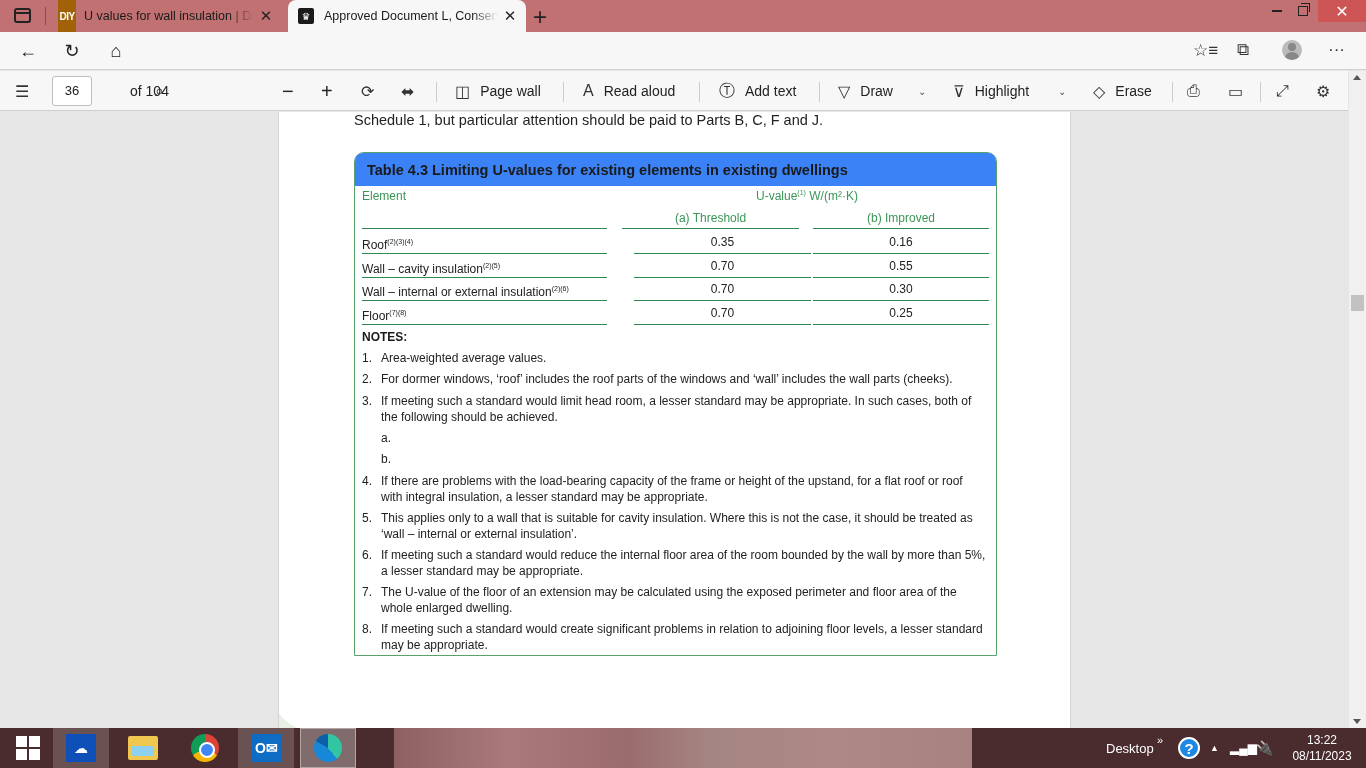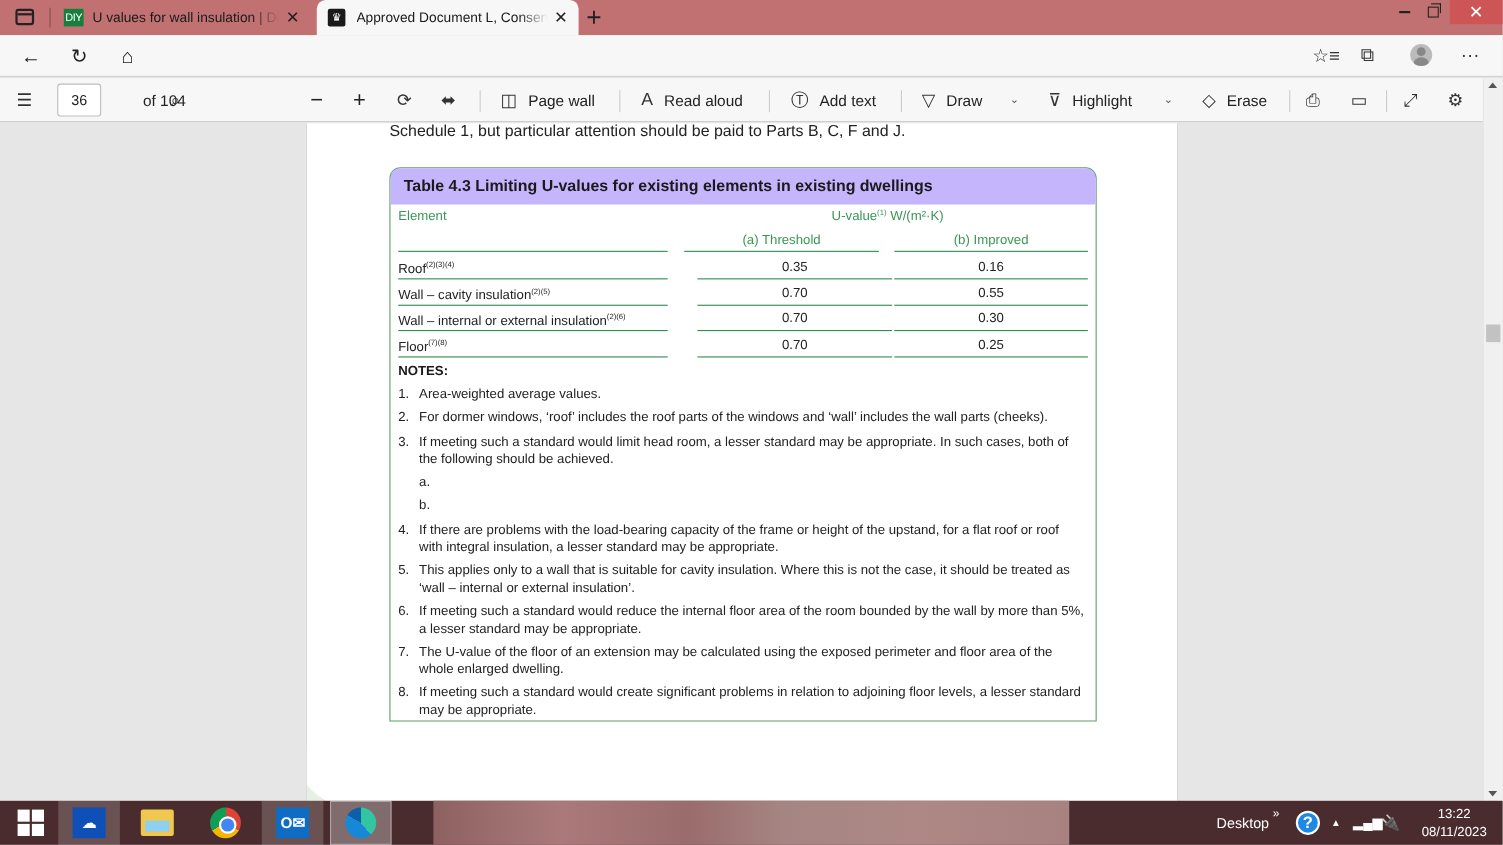--- a/index.html
+++ b/index.html
@@ -6,21 +6,21 @@
   html, body { width: 1366px; height: 768px; overflow: hidden; font-family: "Liberation Sans", sans-serif; background: #e6e6e6; }
 
   
   #tabbar { position: absolute; left: 0; top: 0; width: 1366px; height: 32px; background: #c27172; }
   .tab-ws { position: absolute; left: 14px; top: 8px; width: 17px; height: 15px; border: 2px solid #222; border-radius: 3px; }
   .tab-ws::before { content: ""; position: absolute; left: 0; top: 2px; width: 100%; height: 2px; background: #222; }
   .tab-sep { position: absolute; left: 45px; top: 7px; width: 1px; height: 18px; background: #8a4d4e; }
   .tab { position: absolute; top: 0; height: 32px; display: flex; align-items: center; font-size: 12.5px; color: #1a1a1a; }
   .tab.inactive { left: 50px; width: 232px; }
   .tab.active { left: 288px; width: 238px; background: #f7f7f7; border-radius: 8px 8px 0 0; }
-  .fav-diy { width: 18px; height: 16px; background: #15803d; color: #fff; font-size: 10px; font-weight: normal; display: flex; align-items: center; justify-content: center; margin-left: 8px; margin-right: 8px; letter-spacing: -0.5px; }
+  .fav-diy { width: 18px; height: 32px; background: #a16207; color: #fff; font-size: 10px; font-weight: bold; display: flex; align-items: center; justify-content: center; margin-left: 8px; margin-right: 8px; letter-spacing: -0.5px; }
   .fav-crown { width: 16px; height: 16px; background: #1a1a1a; border-radius: 2px; margin-left: 10px; margin-right: 10px; display: flex; align-items: center; justify-content: center; color: #fff; font-size: 10px; }
   .tab-title { flex: 1; white-space: nowrap; overflow: hidden; -webkit-mask-image: linear-gradient(90deg,#000 85%,transparent); }
   .tab-close { width: 24px; text-align: center; font-size: 15px; color: #222; margin-right: 4px; }
   .newtab { position: absolute; left: 533px; top: 3px; font-size: 24px; color: #222; font-weight: 300; }
   .winctl { position: absolute; top: 0; height: 22px; width: 44px; display: flex; align-items: center; justify-content: center; color: #222; font-size: 14px; }
   .winctl.min { left: 1255px; }
   .winctl.max { left: 1281px; }
   .winctl.close { left: 1318px; width: 48px; background: #cd5556; color: #fff; font-size: 16px; }
   .min-bar { width: 10px; height: 1.5px; background: #222; }
   .max-box { width: 10px; height: 10px; border: 1.5px solid #222; position: relative; }
@@ -54,21 +54,21 @@
   .sc-down { position: absolute; left: 4px; bottom: 4px; width: 0; height: 0; border-left: 4px solid transparent; border-right: 4px solid transparent; border-top: 5px solid #555; }
   .sc-thumb { position: absolute; left: 2px; top: 224px; width: 13px; height: 16px; background: #c2c2c2; }
 
   
   #docarea { position: absolute; left: 0; top: 112px; width: 1349px; height: 616px; background: #e6e6e6; overflow: hidden; }
   .page { position: absolute; left: 278px; top: -10px; width: 793px; height: 640px; background: #fff; border-left: 1px solid #d6d6d6; border-right: 1px solid #d6d6d6; }
   .page-curve { position: absolute; left: 0; bottom: 0; width: 40px; height: 60px; background: radial-gradient(circle at 100% 0, #fff 70%, #e8f0e6 71%); }
   .lead { position: absolute; left: 75px; top: 10px; font-size: 14.5px; color: #222; }
 
   .tbl { position: absolute; left: 75px; top: 50px; width: 643px; height: 504px; border: 1.5px solid #5aa06b; border-radius: 10px 10px 0 0; }
-  .tbl-head { height: 33px; background: #c4b5fd; border-radius: 8px 8px 0 0; padding-left: 12px; display: flex; align-items: center; font-size: 14.5px; font-weight: bold; color: #1a1a1a; }
+  .tbl-head { height: 33px; background: #3b82f6; border-radius: 8px 8px 0 0; padding-left: 12px; display: flex; align-items: center; font-size: 14.5px; font-weight: bold; color: #1a1a1a; }
   .col-label { position: absolute; font-size: 12px; color: #3a9656; }
   .row { position: absolute; left: 7px; width: 627px; height: 23px; font-size: 12px; color: #222; }
   .cell { position: absolute; top: 0; height: 23px; line-height: 22px; border-bottom: 1.5px solid #2e8b4f; }
   .c0 { left: 0; width: 245px; }
   .c1 { left: 272px; width: 177px; text-align: center; }
   .c2 { left: 451px; width: 176px; text-align: center; }
   .hcell { border-bottom: 1.5px solid #2e8b4f; position: absolute; height: 18px; color: #3a9656; font-size: 12px; text-align: center; }
   sup { font-size: 7px; vertical-align: 5px; }
   .notes-h { position: absolute; left: 7px; top: 177px; font-size: 12px; font-weight: bold; color: #1a1a1a; }
   .note { position: absolute; left: 7px; width: 625px; font-size: 12px; color: #222; line-height: 16px; display: flex; }

